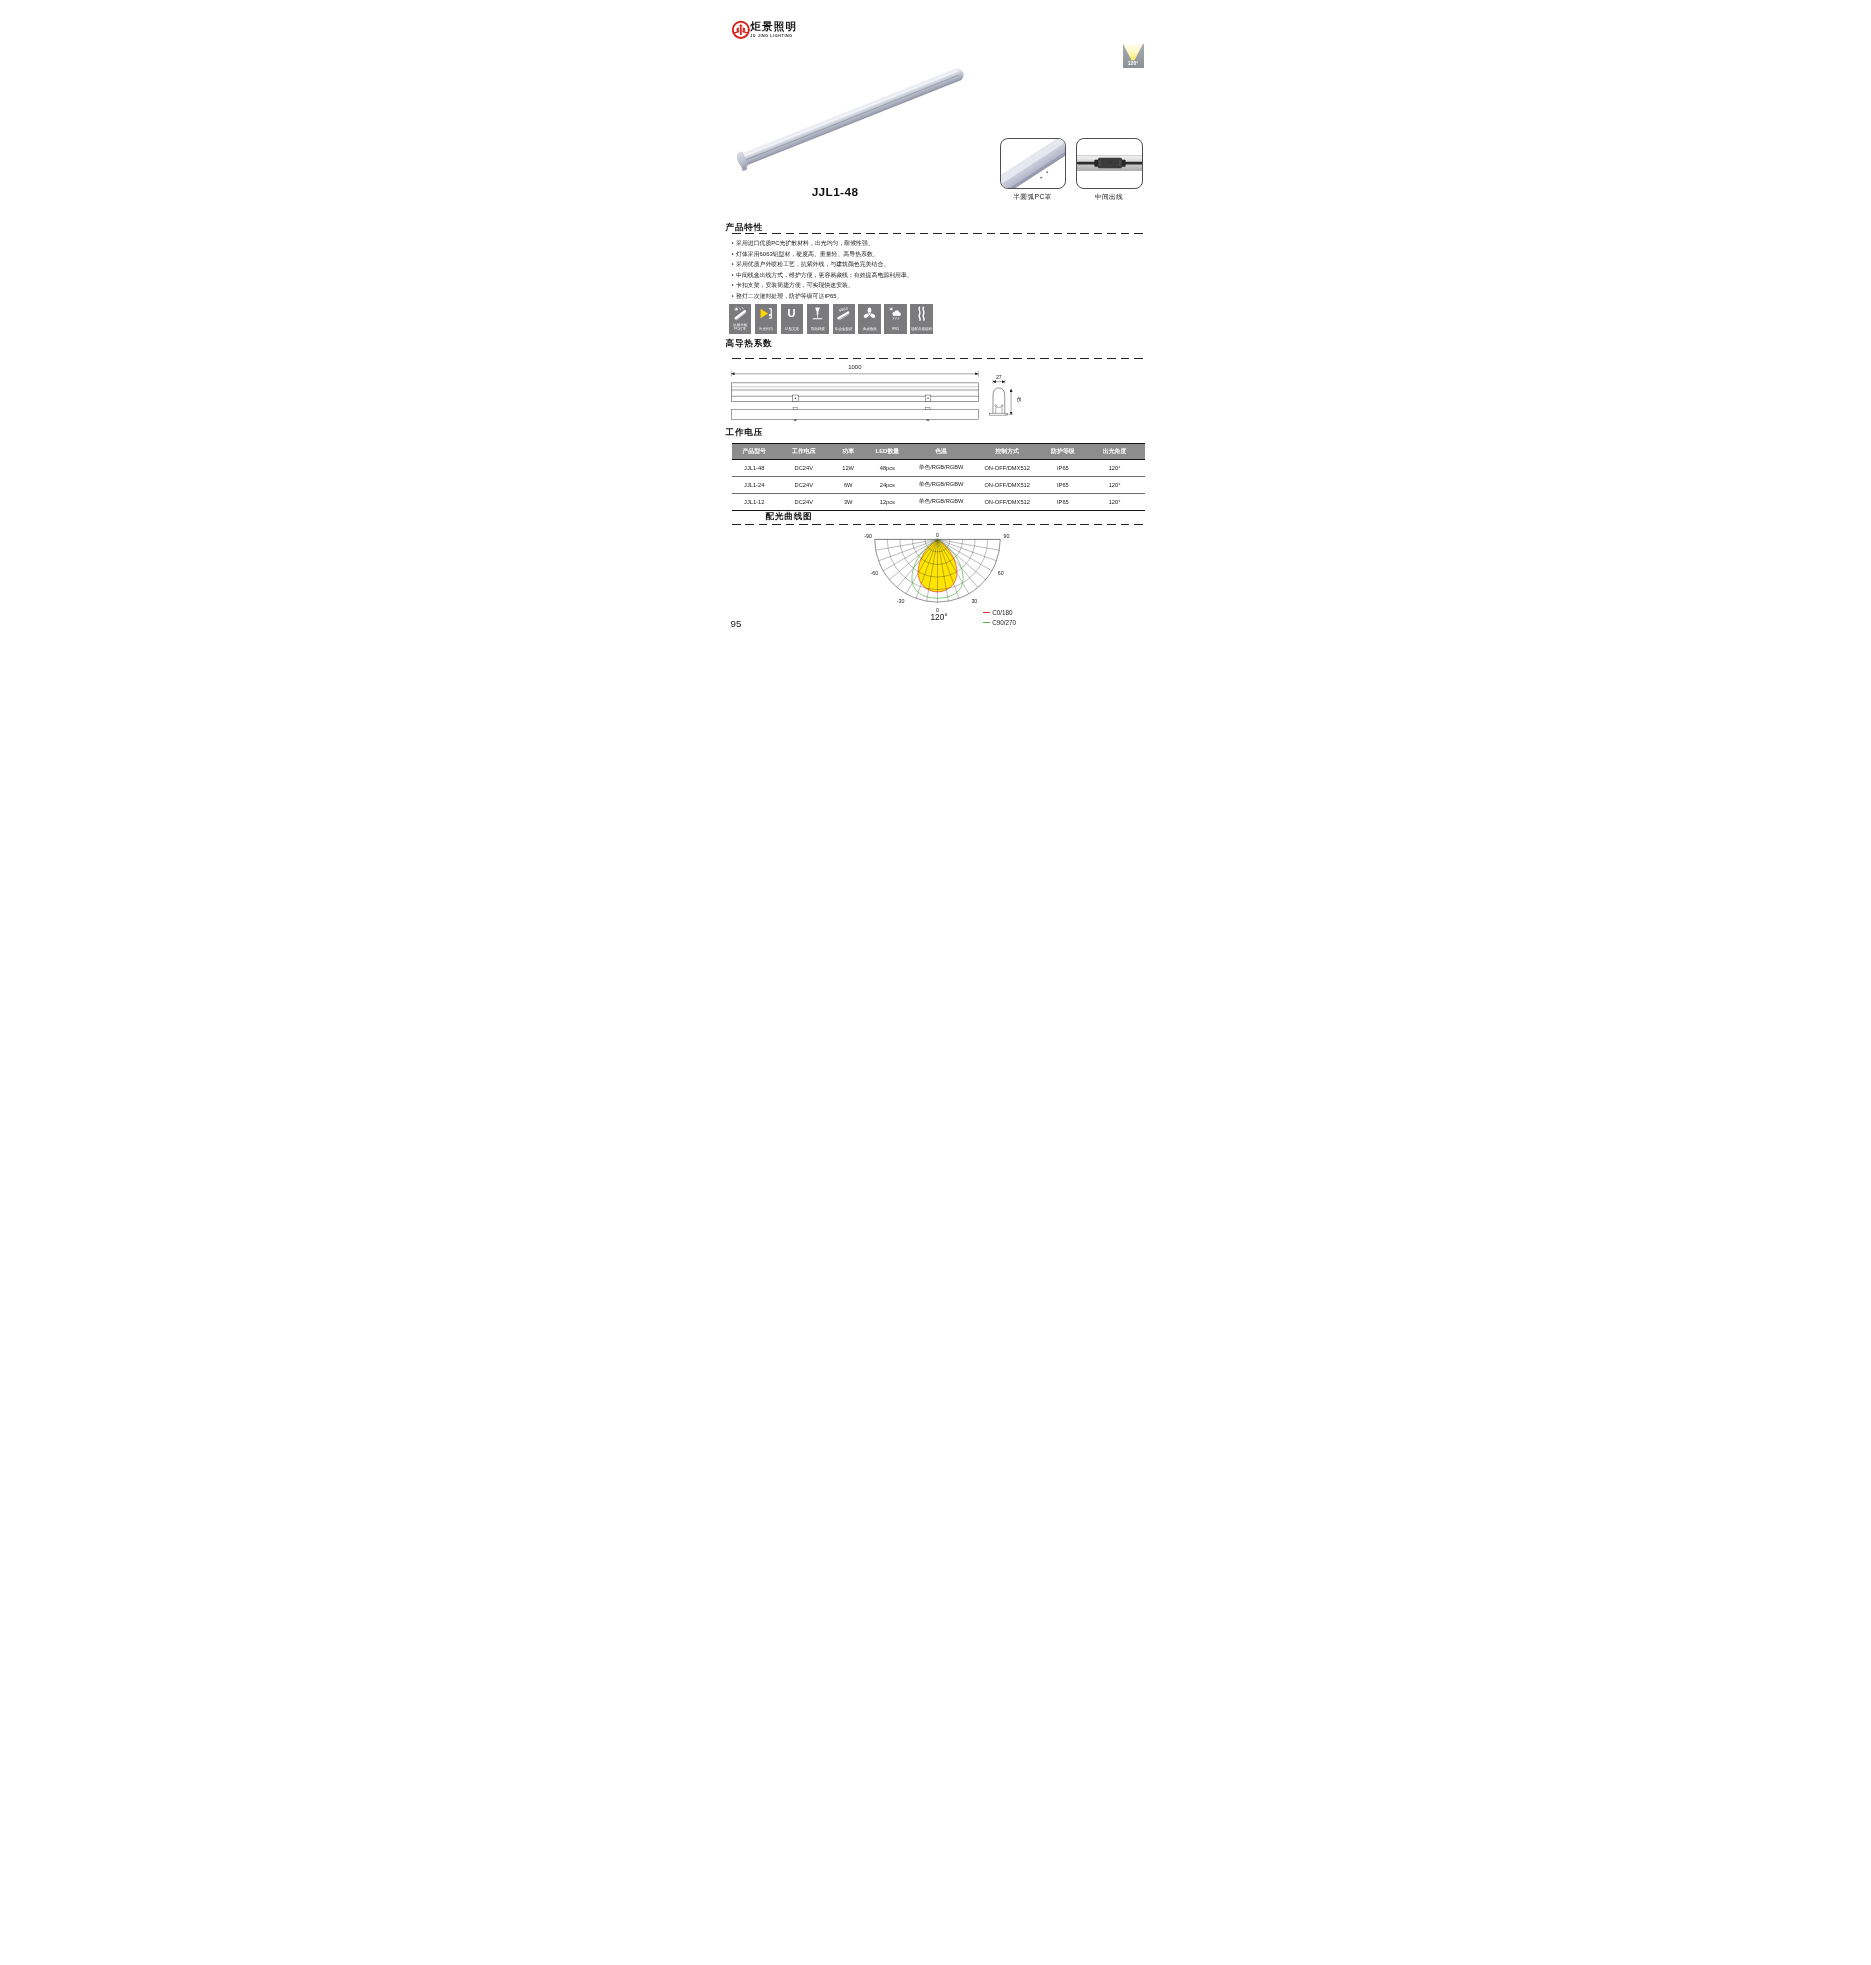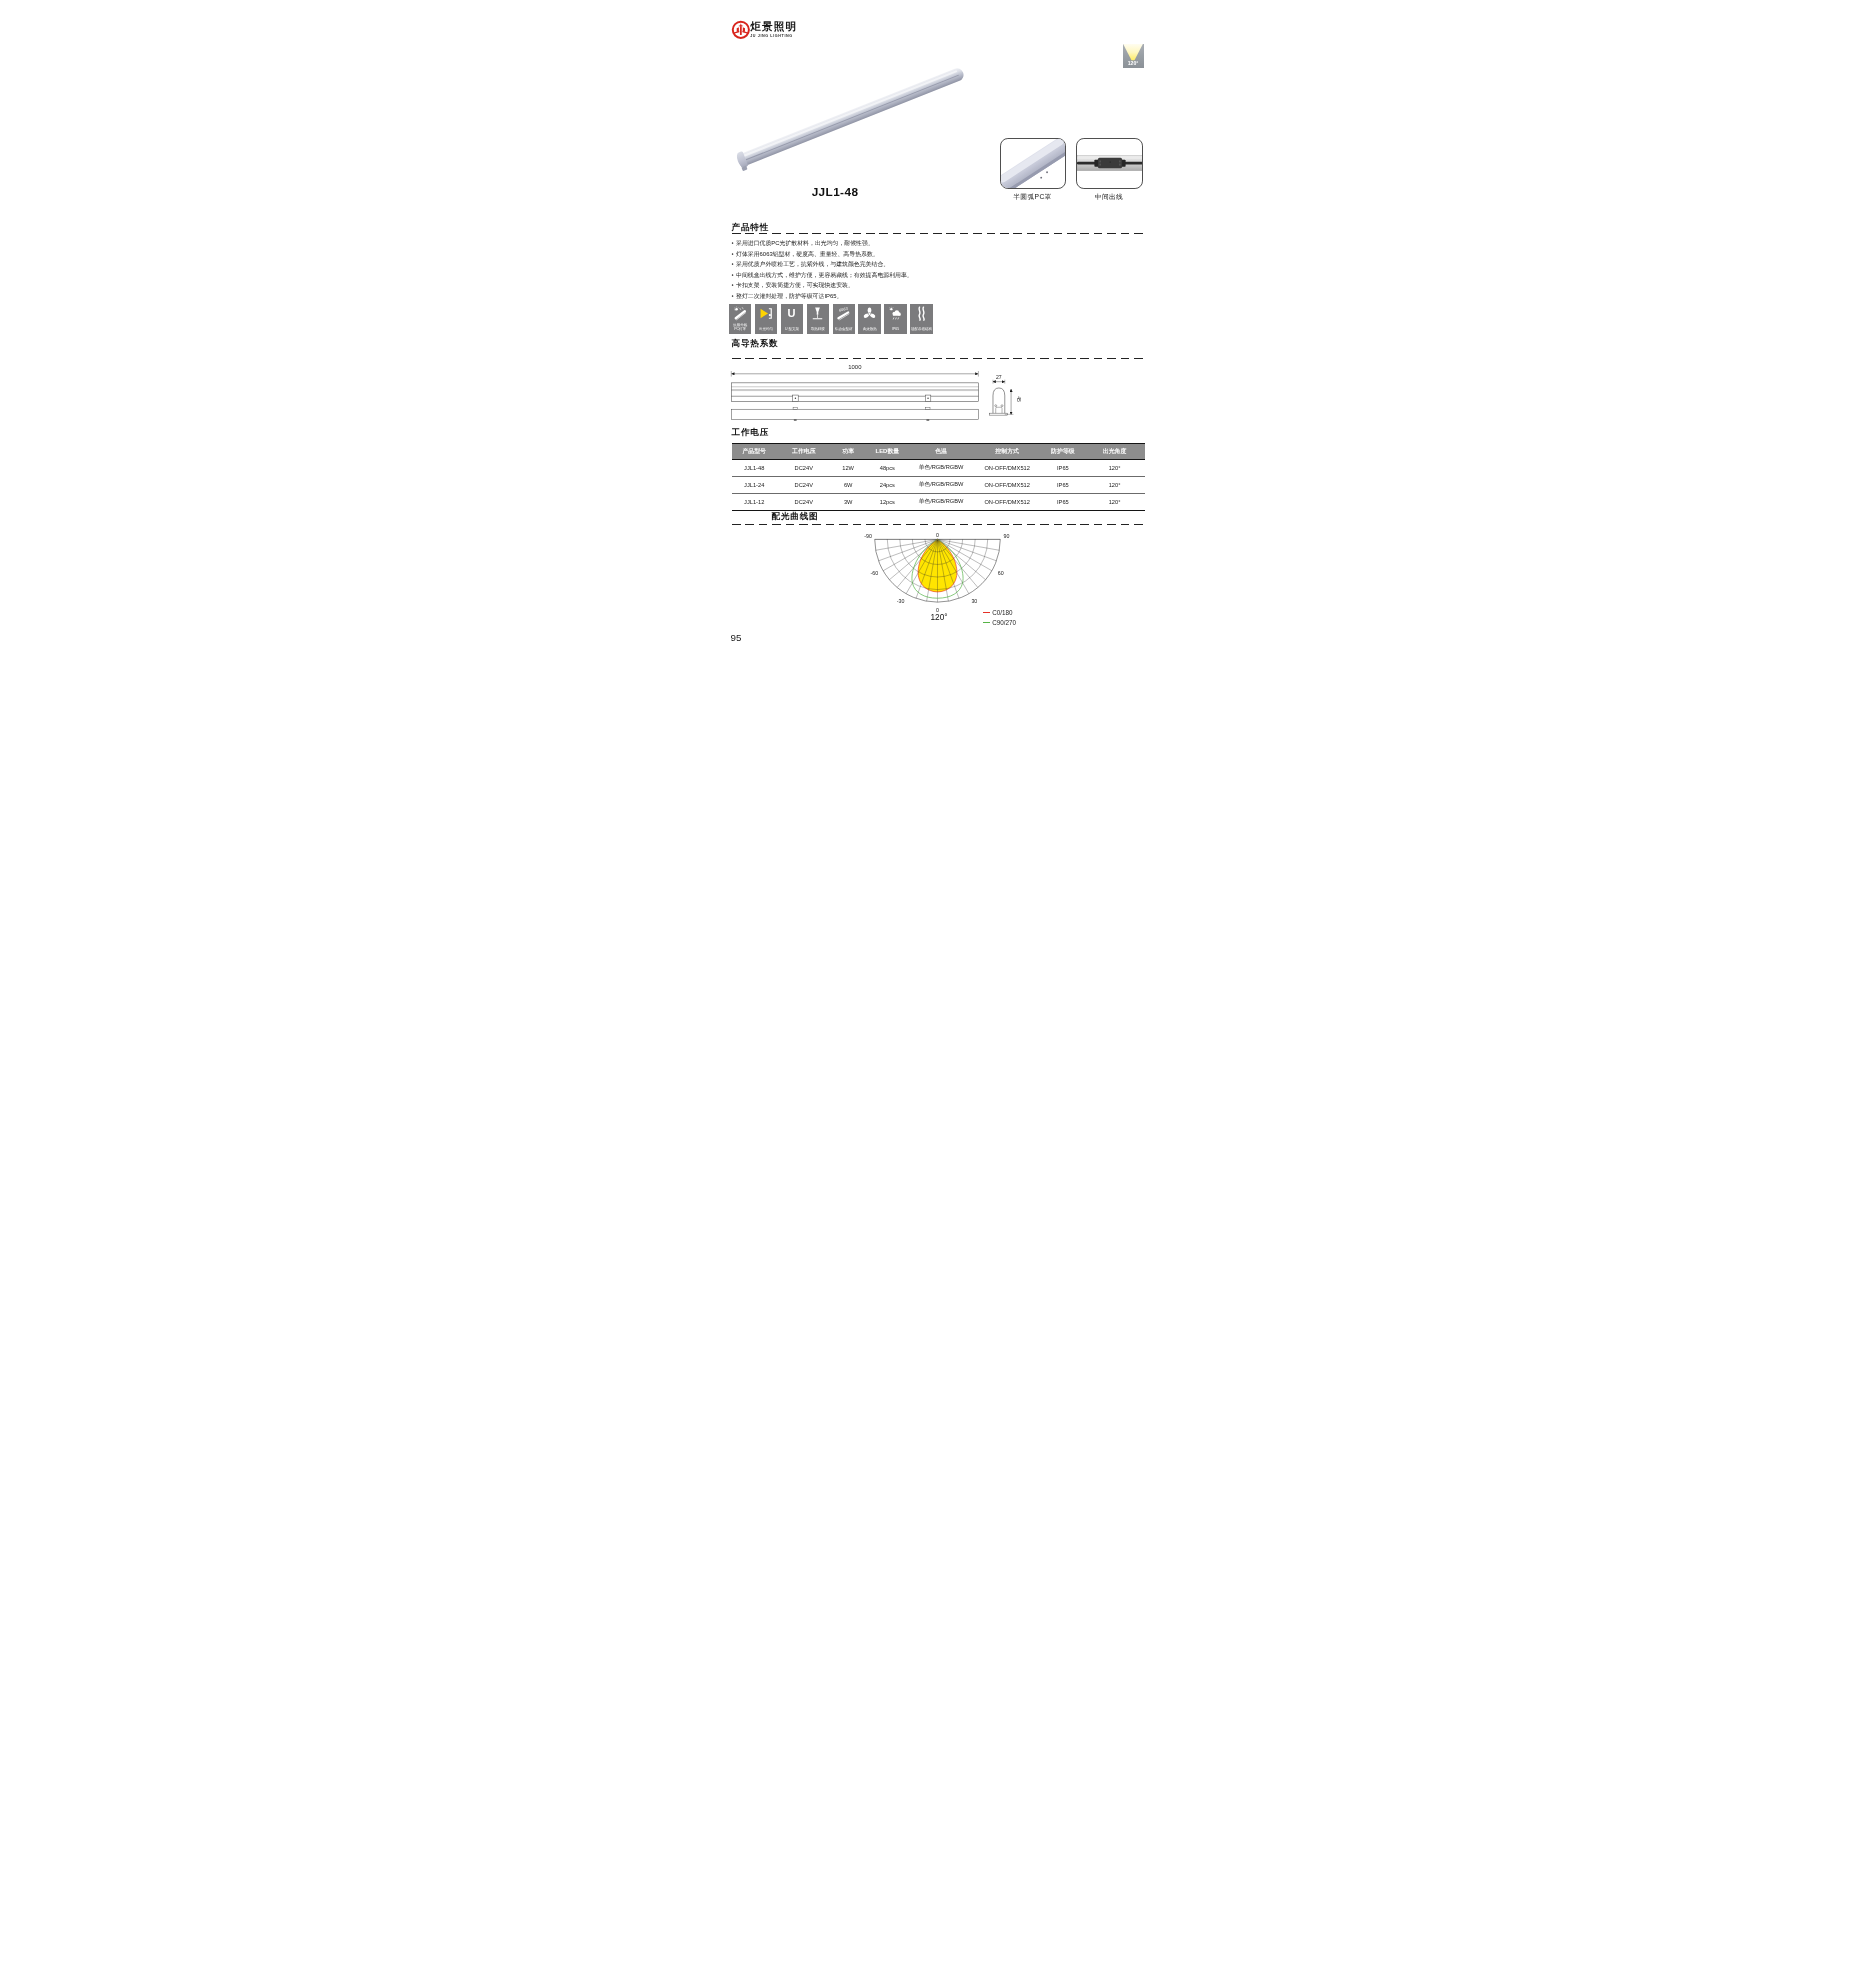--- a/index.html
+++ b/index.html
@@ -41,21 +41,21 @@
 
   
   .thumb { position:absolute; top:138px; height:51px; border:0.8px solid #4f4f4f; border-radius:7.9px; background:#fff; overflow:hidden; }
   .thumb-1 { left:298px; width:66px; }
   .thumb-2 { left:374px; width:67px; }
   .thumb-cap { position:absolute; top:193px; font-size:6.7px; color:#111; text-align:center; letter-spacing:0.4px; }
   .cap-1 { left:298px; width:66px; }
   .cap-2 { left:374px; width:67px; }
 
   
-  .sec-h { position:absolute; left:30px; font-size:8.6px; font-weight:bold; color:#121212; letter-spacing:0.8px; }
+  .sec-h { position:absolute; left:24px; font-size:8.6px; font-weight:bold; color:#121212; letter-spacing:0.8px; }
   .dash-rule { position:absolute; left:30px; width:413px; height:1.2px;
     background:repeating-linear-gradient(90deg,#222 0 8.6px,transparent 8.6px 13.4px); }
 
   
   .features { position:absolute; left:30px; top:238px; width:393px; }
   .feat-item { display:flex; align-items:flex-start; font-size:5.9px; line-height:10.6px; color:#161616; }
   .feat-item .dot { font-size:3.5px; line-height:10.6px; margin-right:2.4px; }
 
   
   .tiles { position:absolute; left:27.5px; top:304px; display:flex; gap:3.5px; }
@@ -79,21 +79,21 @@
 
   
   .chart-svg { position:absolute; left:159px; top:533px; }
   .chart-svg text { font-family:"Liberation Sans","DejaVu Sans",sans-serif; fill:#1c1c1c; }
   .chart-angle { position:absolute; left:219px; top:612px; width:37px; text-align:center; font-size:8.3px; color:#111; }
   .legend { position:absolute; left:281px; top:608px; }
   .legend-row { display:flex; align-items:center; height:9.8px; }
   .legend-dash { width:7px; height:1px; margin-right:2.8px; }
   .legend-label { font-size:6.3px; color:#1c1c1c; }
 
-  .page-num { position:absolute; left:29px; top:632px; font-size:9.8px; color:#222; }
+  .page-num { position:absolute; left:29px; top:618px; font-size:9.8px; color:#222; }
 </style>
 </head>
 <body>
 
 <div class="page">
 
   <div class="logo">
     <svg class="logo-mark" viewBox="-50 -50 100 100">
       <circle cx="0" cy="0" r="41" fill="#ffffff" stroke="#d8251d" stroke-width="10"></circle>
       <g fill="#d8251d">

